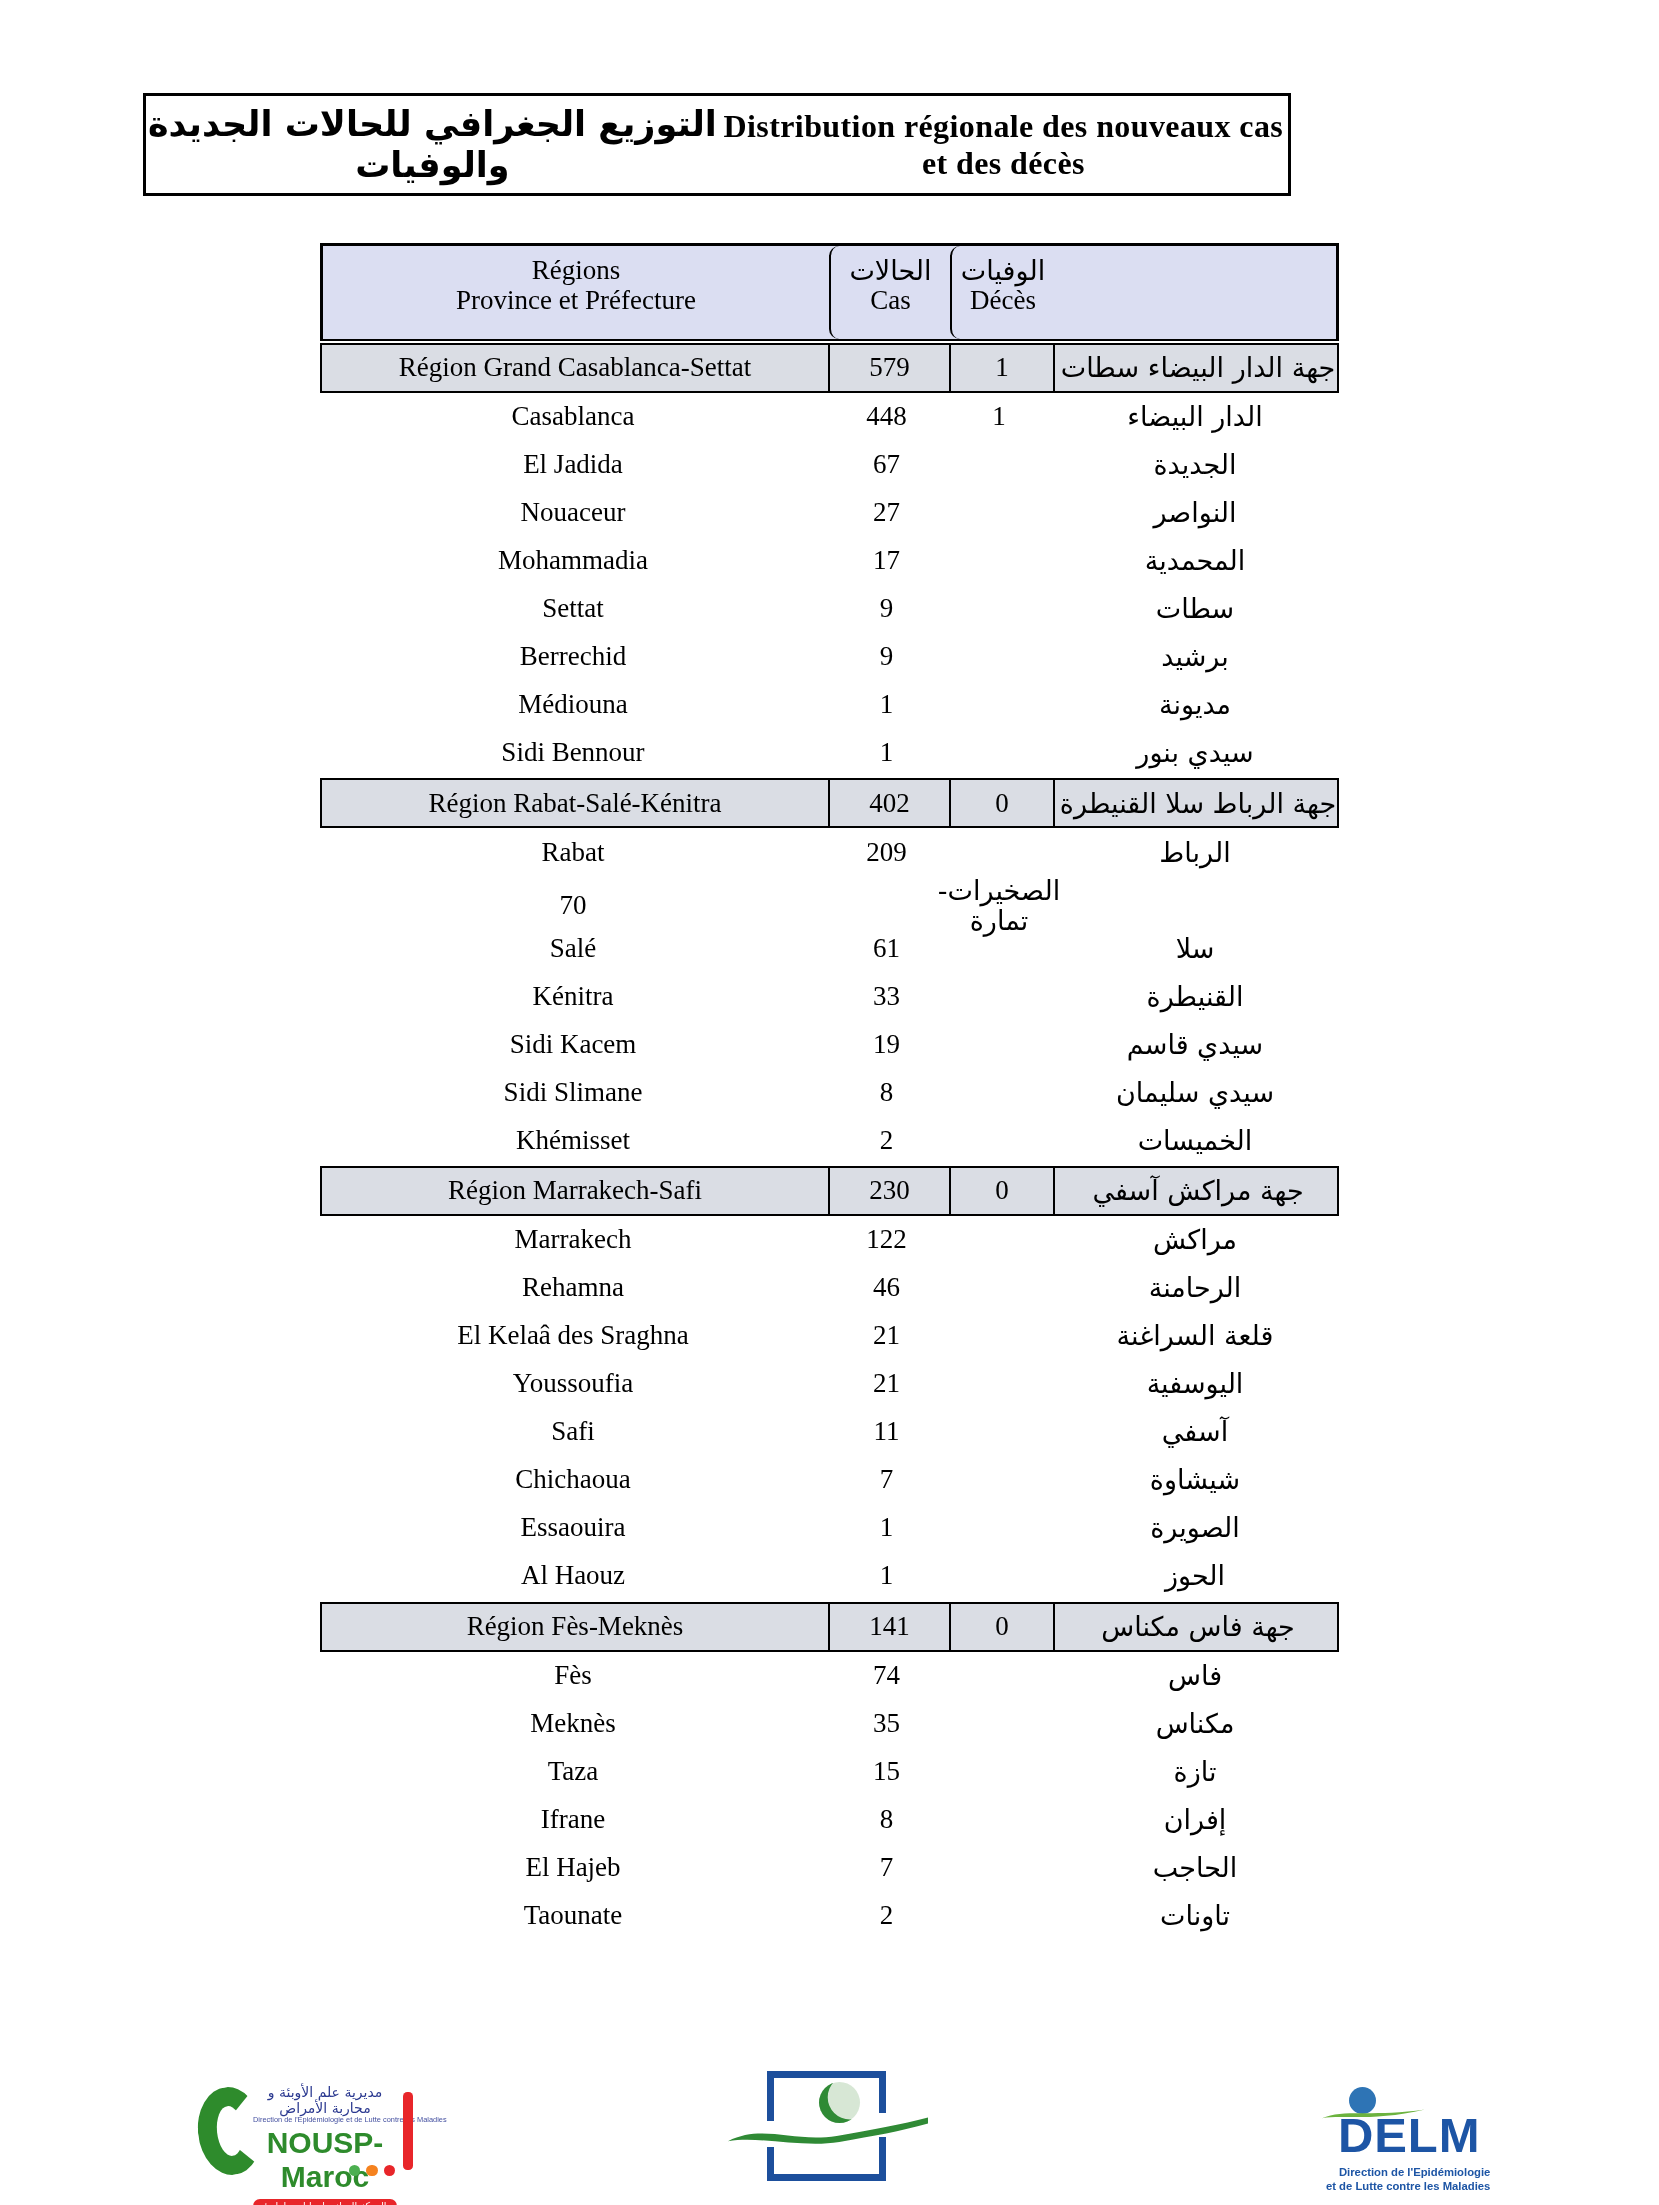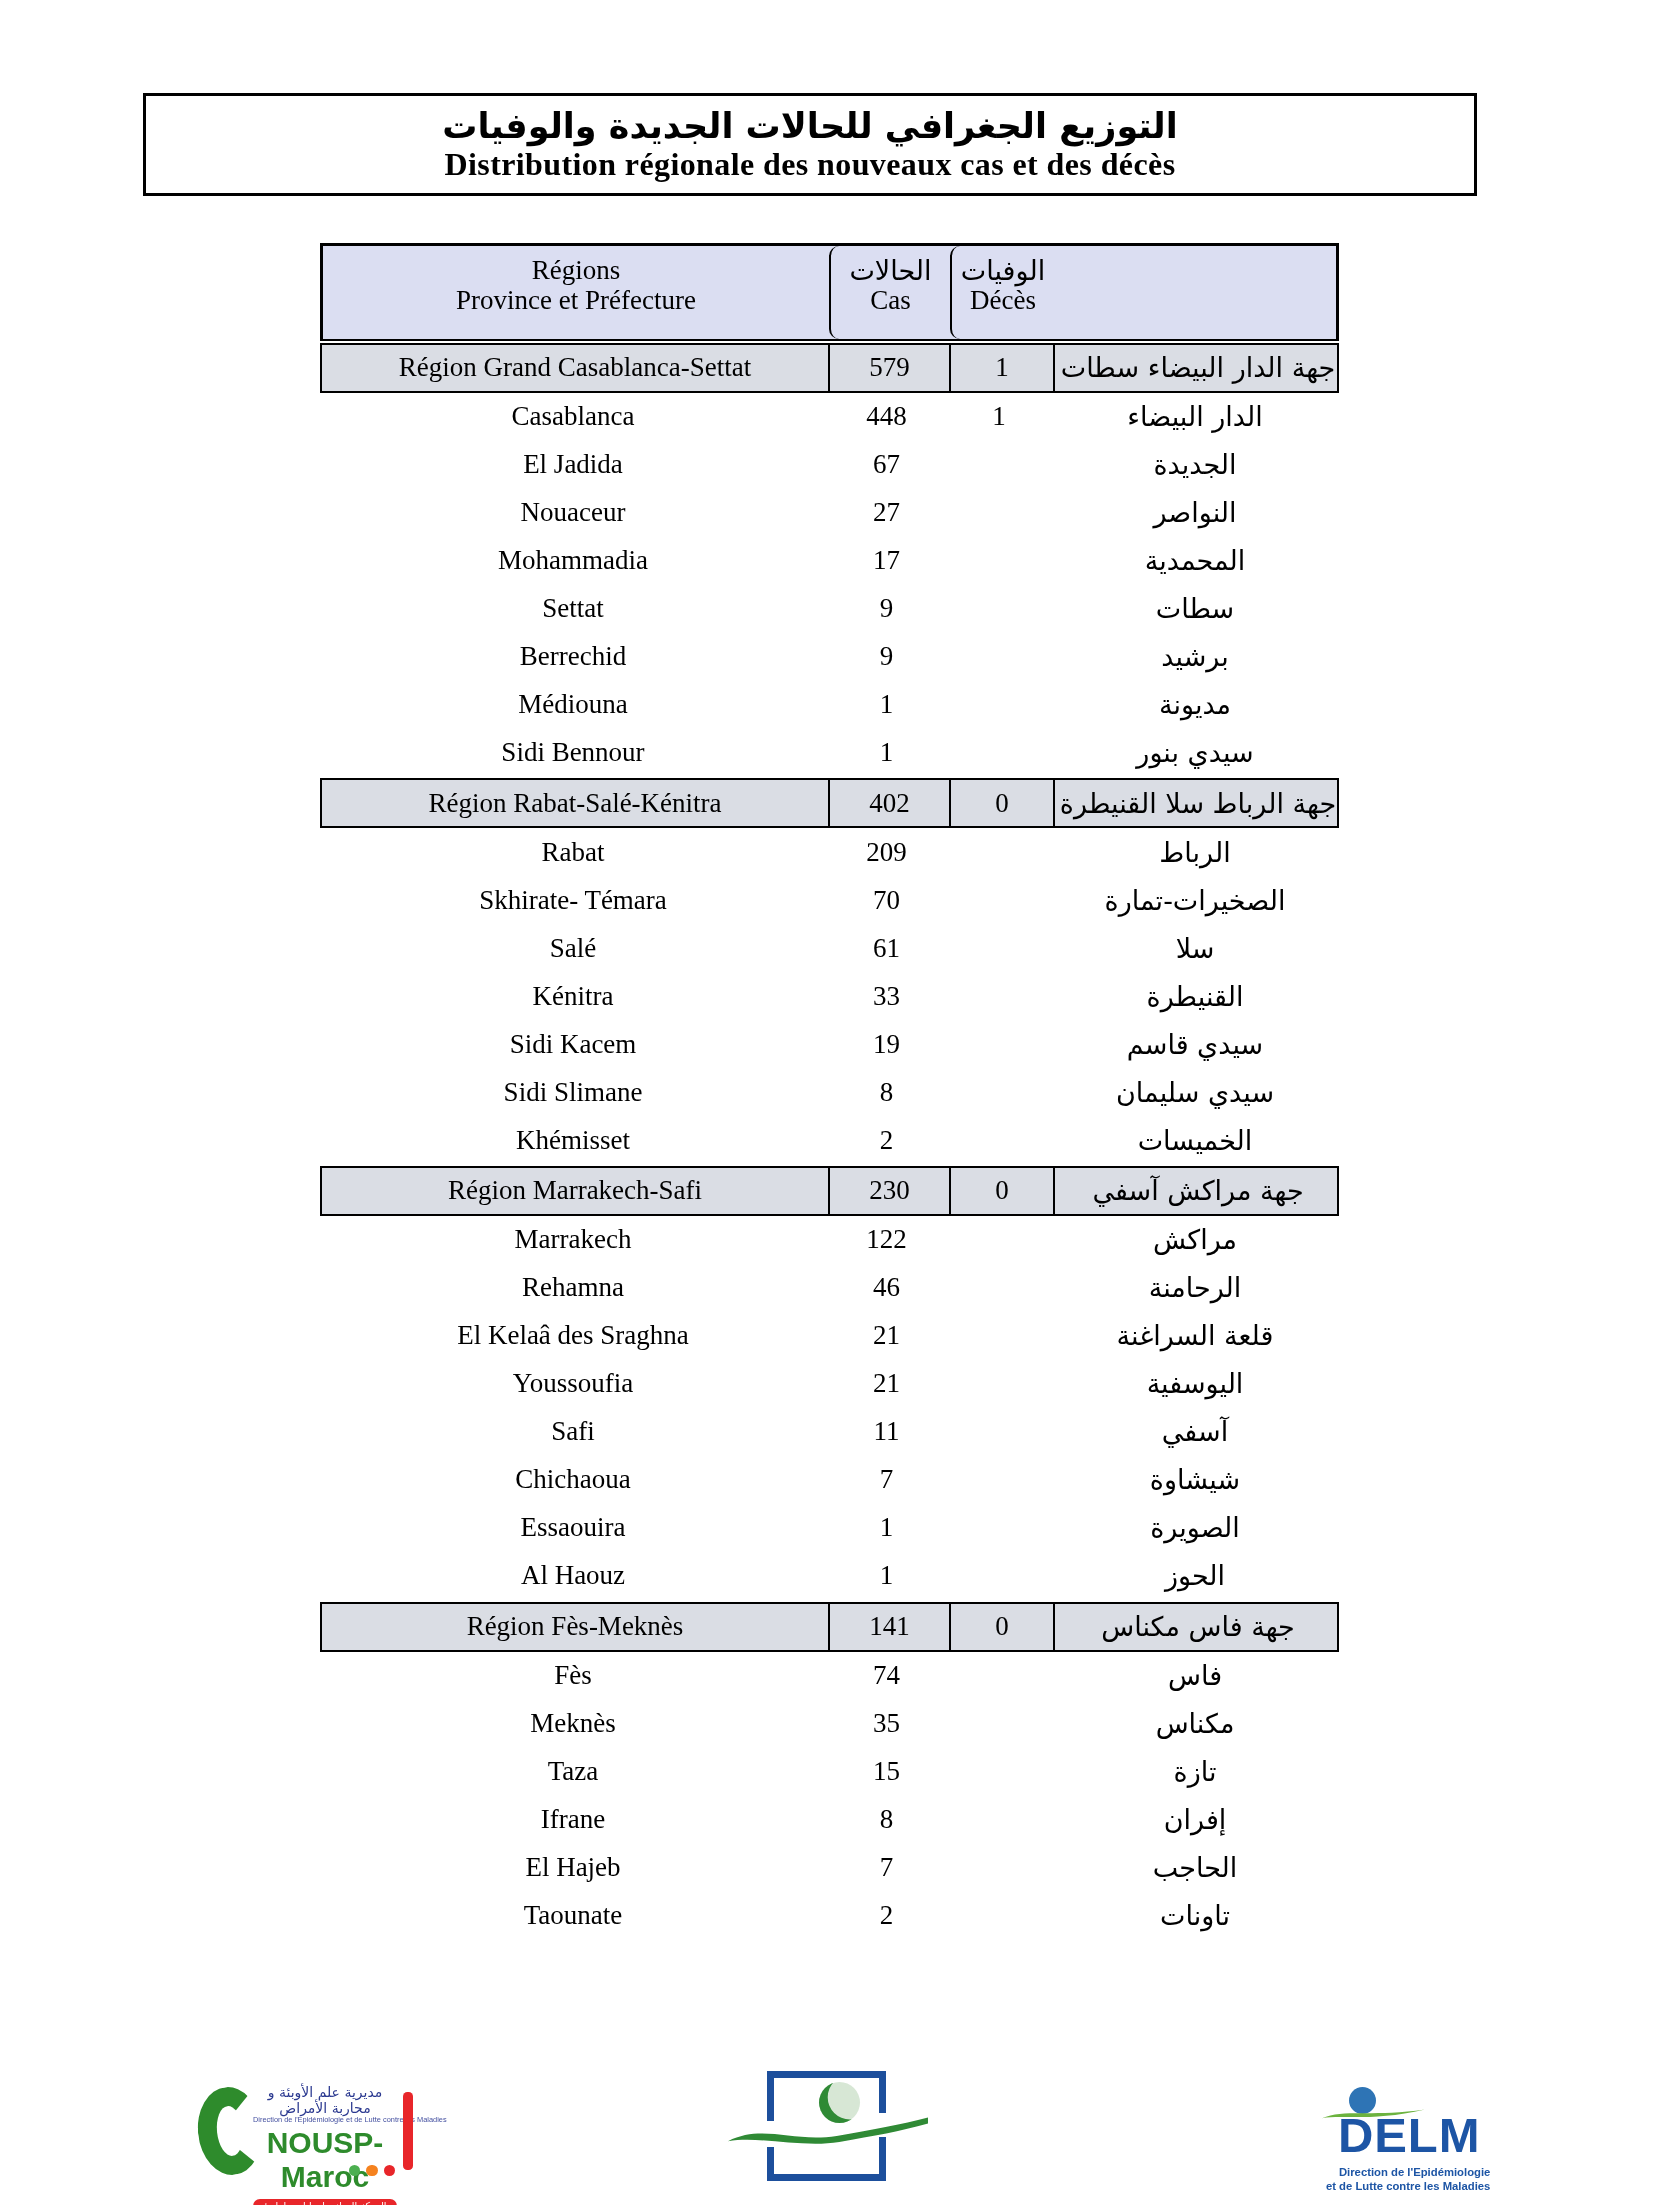--- a/index.html
+++ b/index.html
@@ -1,23 +1,23 @@
 <!DOCTYPE html>
 <html lang="fr" style="--table-header-bg: #dbdef2; --region-row-bg: #dadde4; --border-black: #000000; --nousp-green: #2e8b2c; --nousp-dot-green: #4caf50; --nousp-red: #e8262a; --nousp-blue: #2b3990; --nousp-orange: #f5821f; --nousp-subtitle: #4450a0; --ministry-blue: #1d4f9c; --ministry-green: #2f8a35; --ministry-sphere: #d7e7d5; --delm-blue: #1d55a5; --delm-circle-blue: #2e74b5; --delm-green: #6cb33f;font-size:14px"><head>
 <meta charset="utf-8">
 <style>
   html,body{margin:0;padding:0;background:#ffffff;}
   .page{position:relative;width:1660px;height:2206px;background:#fff;overflow:hidden;
         font-family:"Liberation Serif","DejaVu Serif",serif;color:#000;}
   .ar{font-family:"DejaVu Sans",sans-serif;direction:rtl;}
 
   
-  .title-box{position:absolute;left:143px;top:93px;width:1334px;height:103px;
+  .title-box{position:absolute;left:143px;top:93px;width:1148px;height:103px;
              box-sizing:border-box;border:3.5px solid #000;
-             display:flex;flex-direction:column;align-items:center;justify-content:center;}
+             display:flex;flex-direction:row;align-items:center;justify-content:center;text-align:center;}
   .title-ar{font-size:35px;font-weight:bold;line-height:1.15;}
   .title-fr{font-size:32px;font-weight:bold;letter-spacing:0.4px;line-height:1.15;}
 
   
   .rtable{position:absolute;left:320px;top:243px;width:1019px;}
   .row{display:grid;grid-template-columns:506px 121px 104px 288px;box-sizing:border-box;}
   .row .cell{box-sizing:border-box;display:flex;align-items:center;justify-content:center;
              text-align:center;font-size:27px;line-height:1.1;}
   .brow{border:2.6px solid var(--border-black);}
   .brow .cell + .cell{border-left:2.6px solid var(--border-black);}
@@ -170,21 +170,20 @@
     </div>
 
     <div class="row prow">
       <div class="cell">Rabat</div>
       <div class="cell num">209</div>
       <div class="cell num"></div>
       <div class="cell ar">الرباط</div>
     </div>
 
     <div class="row prow">
-      <div class="cell">Skhirate- Témara</div>
       <div class="cell num">70</div>
       <div class="cell num"></div>
       <div class="cell ar">الصخيرات-تمارة</div>
     </div>
 
     <div class="row prow">
       <div class="cell">Salé</div>
       <div class="cell num">61</div>
       <div class="cell num"></div>
       <div class="cell ar">سلا</div>

